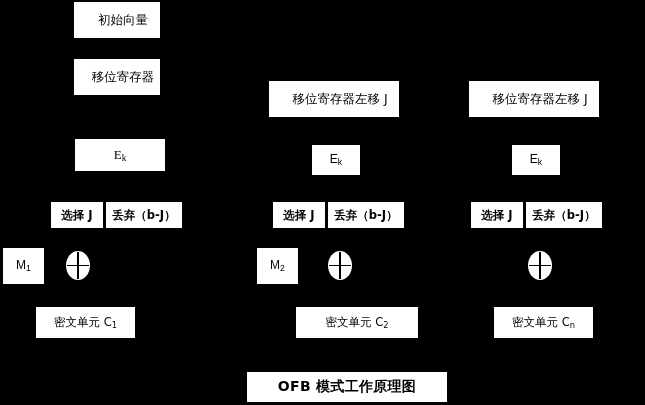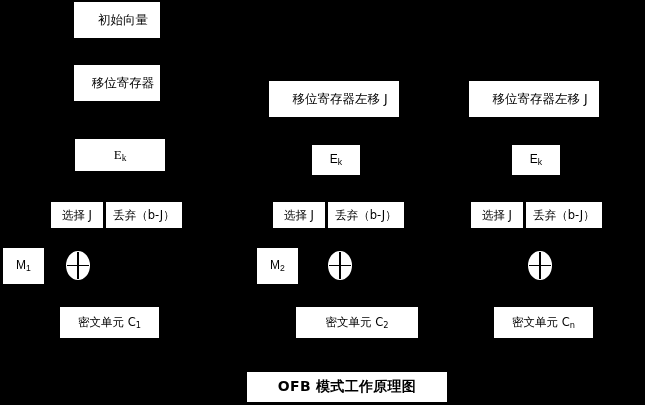--- a/index.html
+++ b/index.html
@@ -79,20 +79,21 @@
     top: 50%;
     left: 1px;
     right: 1px;
     height: 1.5px;
     margin-top: -0.75px;
   }
   .pair {
     position: absolute;
     display: flex;
     background: #000000;
+    font-weight: bold;
   }
   .pair .cell {
     background: #ffffff;
     color: #000000;
     display: flex;
     align-items: center;
     justify-content: center;
     box-sizing: border-box;
     white-space: nowrap;
   }
@@ -103,21 +104,21 @@
 </style>
 </head>
 <body>
 
 <div id="canvas">
 
   <div class="box cn" style="left:74px; top:2px; width:86px; height:36px;">
     <span>初始向量</span>
   </div>
 
-  <div class="box cn" style="left:74px; top:65px; width:86px; height:36px;">
+  <div class="box cn" style="left:74px; top:59px; width:86px; height:36px;">
     <span>移位寄存器</span>
   </div>
 
   <div class="box cn" style="left:269px; top:81px; width:130px; height:36px;">
     <span>移位寄存器左移 J</span>
   </div>
 
   <div class="box cn" style="left:469px; top:81px; width:130px; height:36px;">
     <span>移位寄存器左移 J</span>
   </div>
@@ -169,21 +170,21 @@
   </div>
   <div class="xor" style="left:66px; top:251px; width:24px; height:29px;"></div>
 
   <div class="box label-mono" style="left:257px; top:248px; width:41px; height:36px;text-align:center;">
     <span><span>M</span><sub>2</sub></span>
   </div>
   <div class="xor" style="left:328px; top:251px; width:24px; height:29px;"></div>
 
   <div class="xor" style="left:528px; top:251px; width:24px; height:29px;"></div>
 
-  <div class="box cn-sm" style="left:60px; top:307px; width:99px; height:31px;">
+  <div class="box cn-sm" style="left:36px; top:307px; width:99px; height:31px;">
     <span><span>密文单元 C</span><sub>1</sub></span>
   </div>
 
   <div class="box cn-sm" style="left:296px; top:307px; width:122px; height:31px;">
     <span><span>密文单元 C</span><sub>2</sub></span>
   </div>
 
   <div class="box cn-sm" style="left:494px; top:307px; width:99px; height:31px;">
     <span><span>密文单元 C</span><sub>n</sub></span>
   </div>

